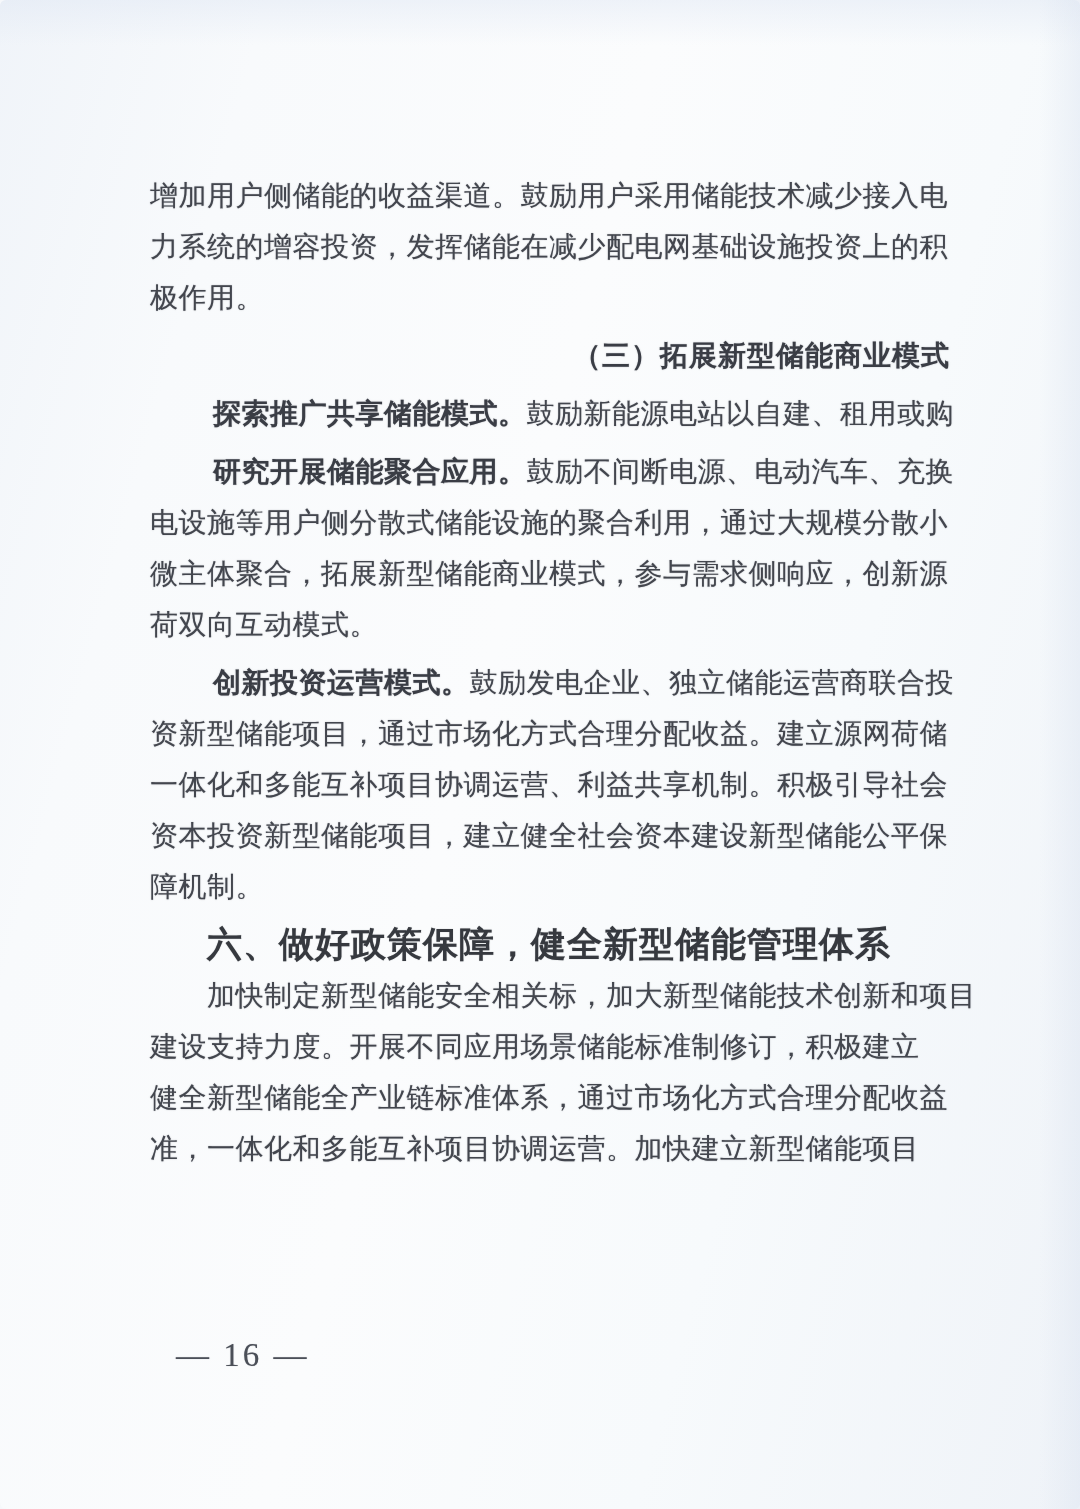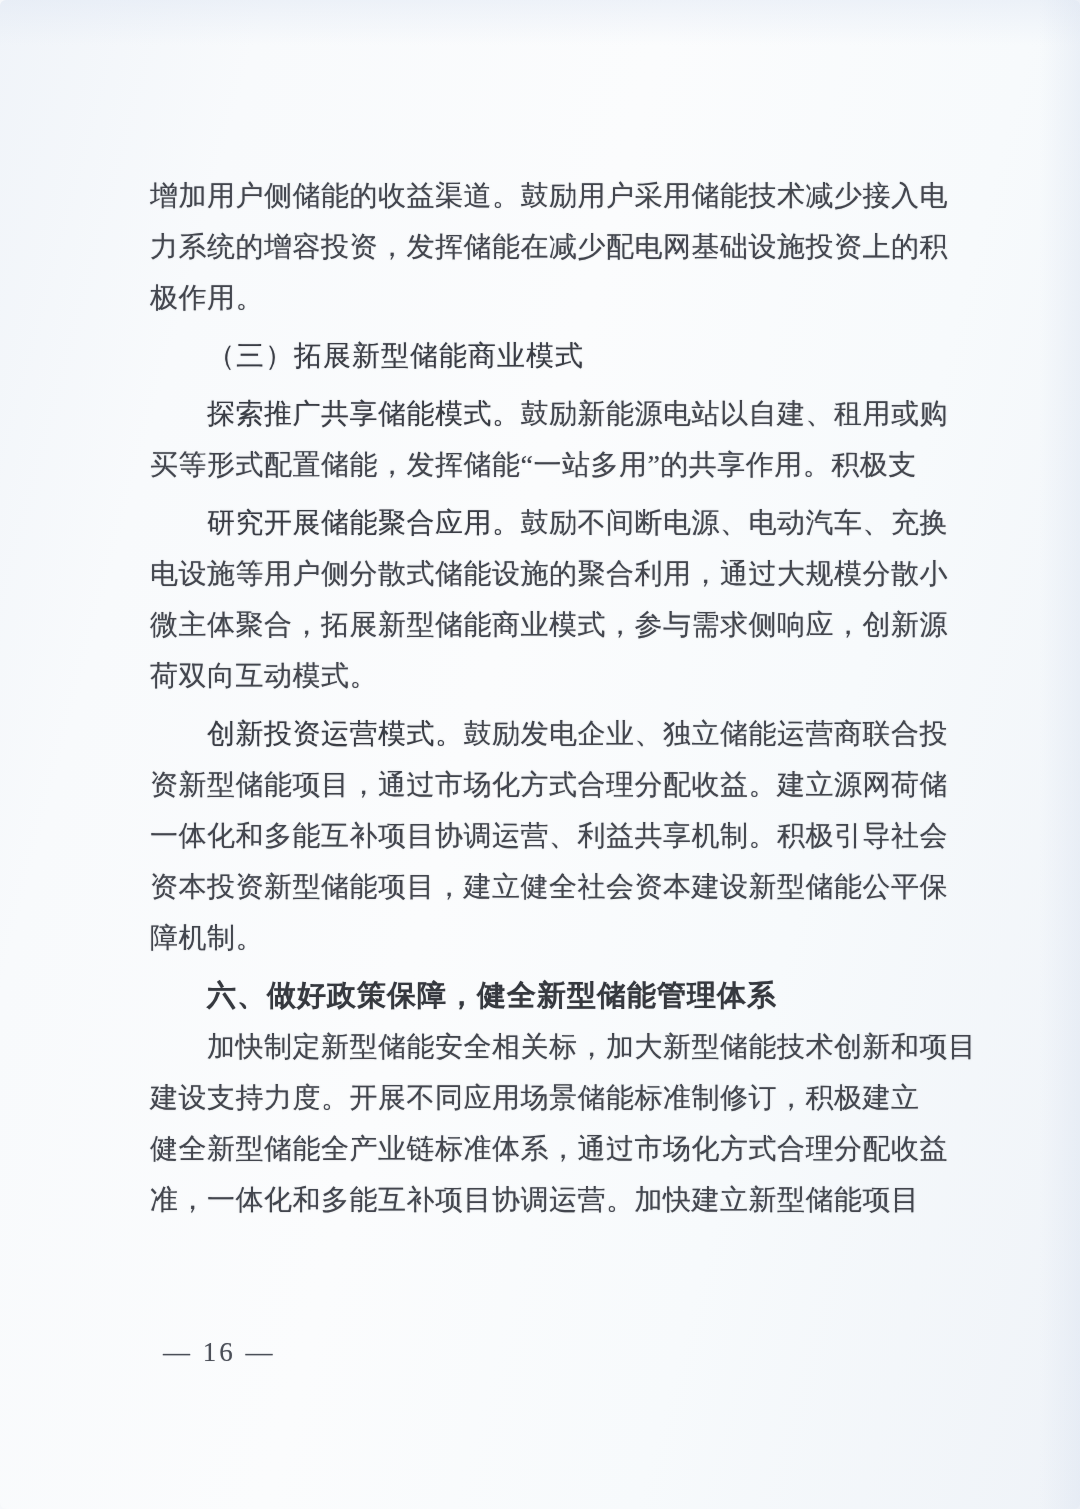--- a/index.html
+++ b/index.html
@@ -40,41 +40,43 @@
     align-items: center;
     font-size: 28px;
     letter-spacing: 0.5px;
     color: #43464e;
     white-space: nowrap;
     text-shadow: 0 0 1.2px rgba(64,68,78,0.5);
   }
   .line.indent { padding-left: 57px; }
   .line.para-start { margin-top: 7px; }
   .line .lead {
-    font-weight: 400;
+    font-weight: 700;
     color: #3a3d45;
+    margin-left: 6px;
   }
   .line.subheading {
-    font-weight: 400;
+    font-weight: 700;
     color: #3a3d45;
     letter-spacing: 1px;
+    justify-content: flex-end;
   }
   .line.section-heading {
     font-family: "Liberation Sans", "DejaVu Sans", sans-serif;
     font-weight: 700;
-    font-size: 29px;
+    font-size: 35px;
     color: #36393f;
     letter-spacing: 1px;
     text-shadow: 0 0 1px rgba(54,57,63,0.45);
   }
   .page-number {
     position: absolute;
-    left: 163px;
+    left: 176px;
     top: 1337px;
-    font-size: 27px;
+    font-size: 33px;
     color: #4b4f58;
     letter-spacing: 3px;
     font-family: "Liberation Serif", "DejaVu Serif", serif;
     text-shadow: 0 0 1px rgba(70,74,84,0.4);
   }
 </style>
 </head>
 <body>
 
 <div class="page">
@@ -87,23 +89,20 @@
       </div>
       <div class="line body">
         <span>极作用。</span>
       </div>
       <div class="line subheading indent para-start">
         <span>（三）拓展新型储能商业模式</span>
       </div>
       <div class="line body indent para-start">
         <span class="lead">探索推广共享储能模式。</span>
         <span>鼓励新能源电站以自建、租用或购</span>
-      </div>
-      <div class="line body">
-        <span>买等形式配置储能，发挥储能“一站多用”的共享作用。积极支</span>
       </div>
       <div class="line body indent para-start">
         <span class="lead">研究开展储能聚合应用。</span>
         <span>鼓励不间断电源、电动汽车、充换</span>
       </div>
       <div class="line body">
         <span>电设施等用户侧分散式储能设施的聚合利用，通过大规模分散小</span>
       </div>
       <div class="line body">
         <span>微主体聚合，拓展新型储能商业模式，参与需求侧响应，创新源</span>

